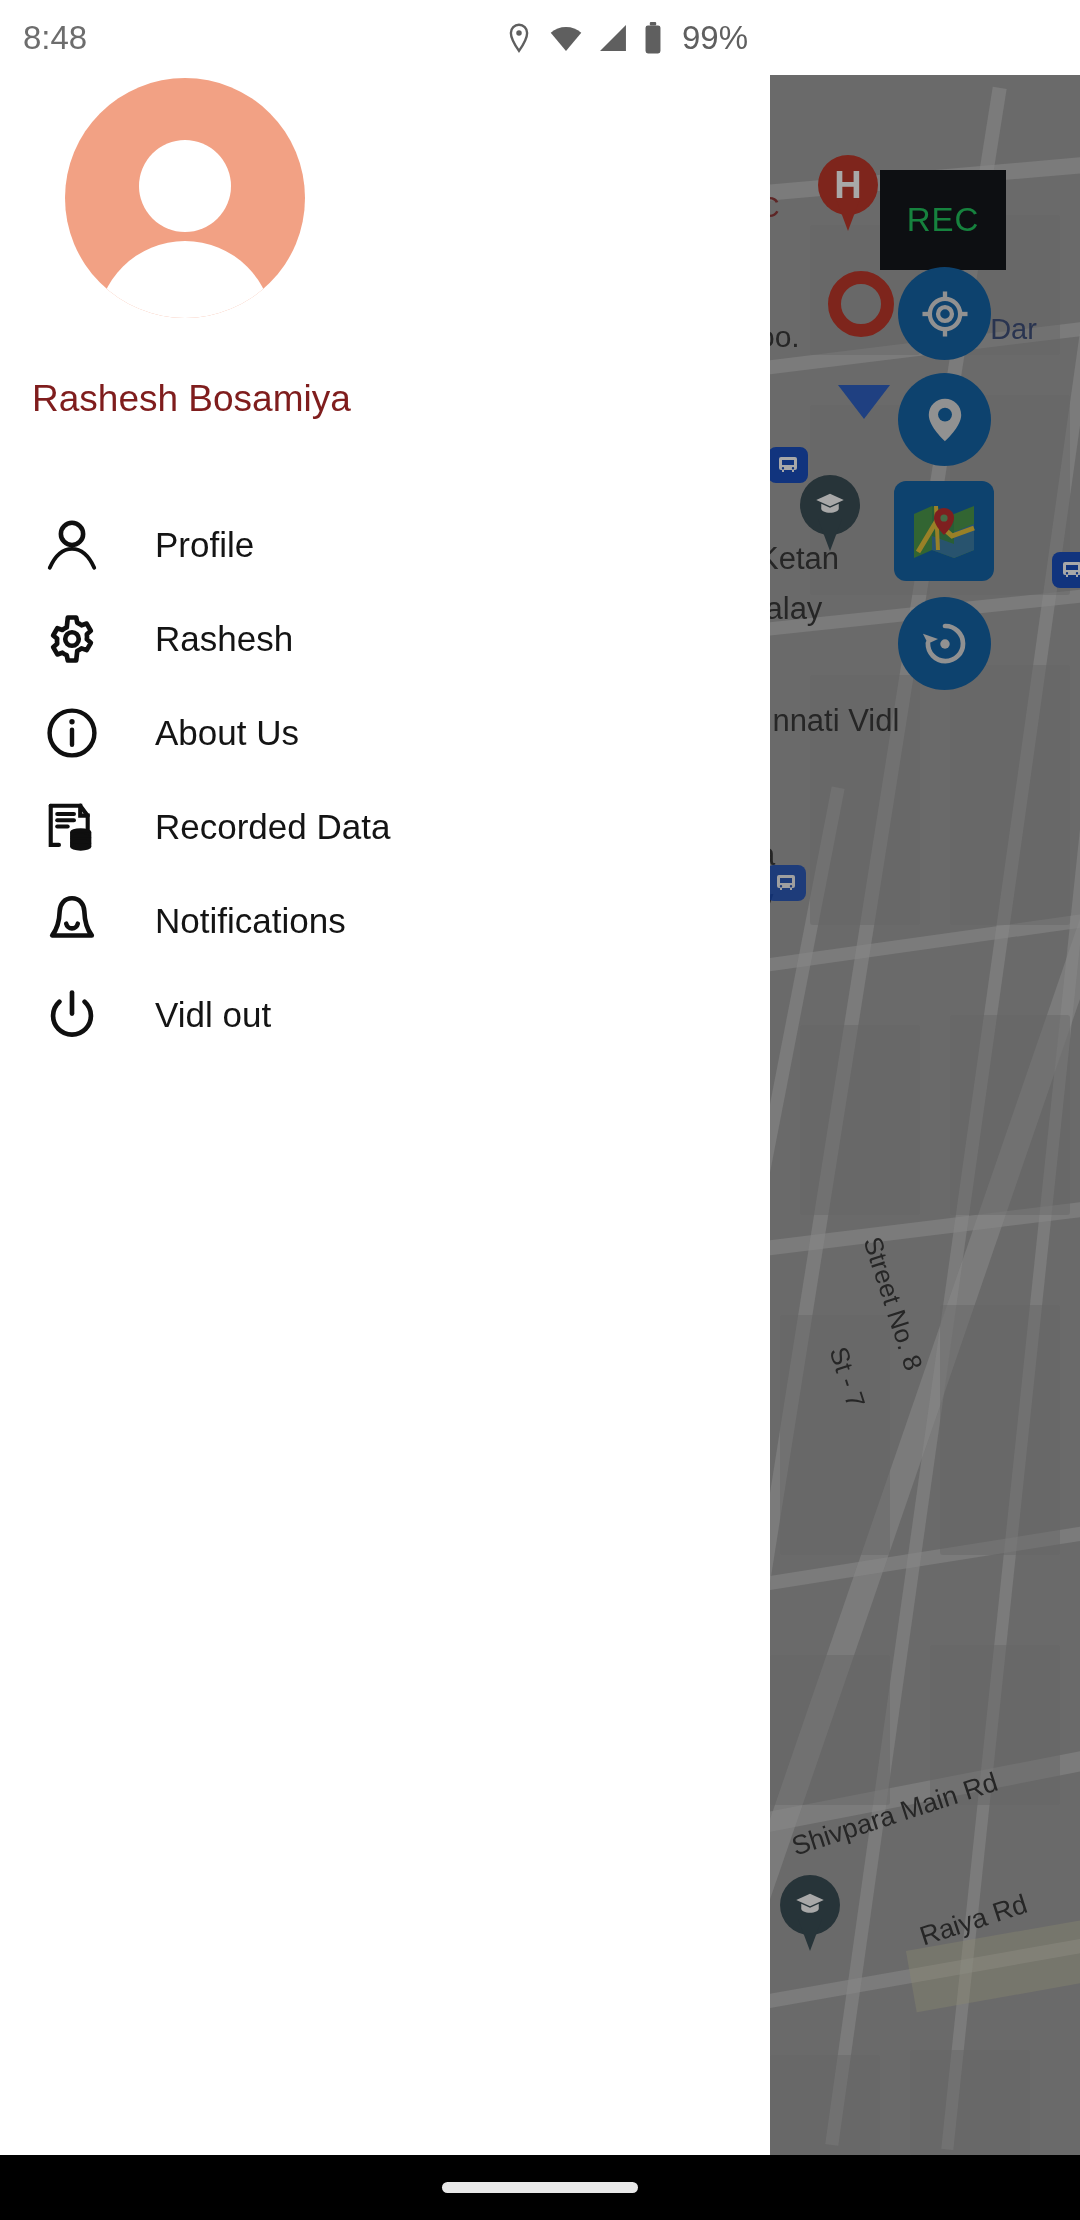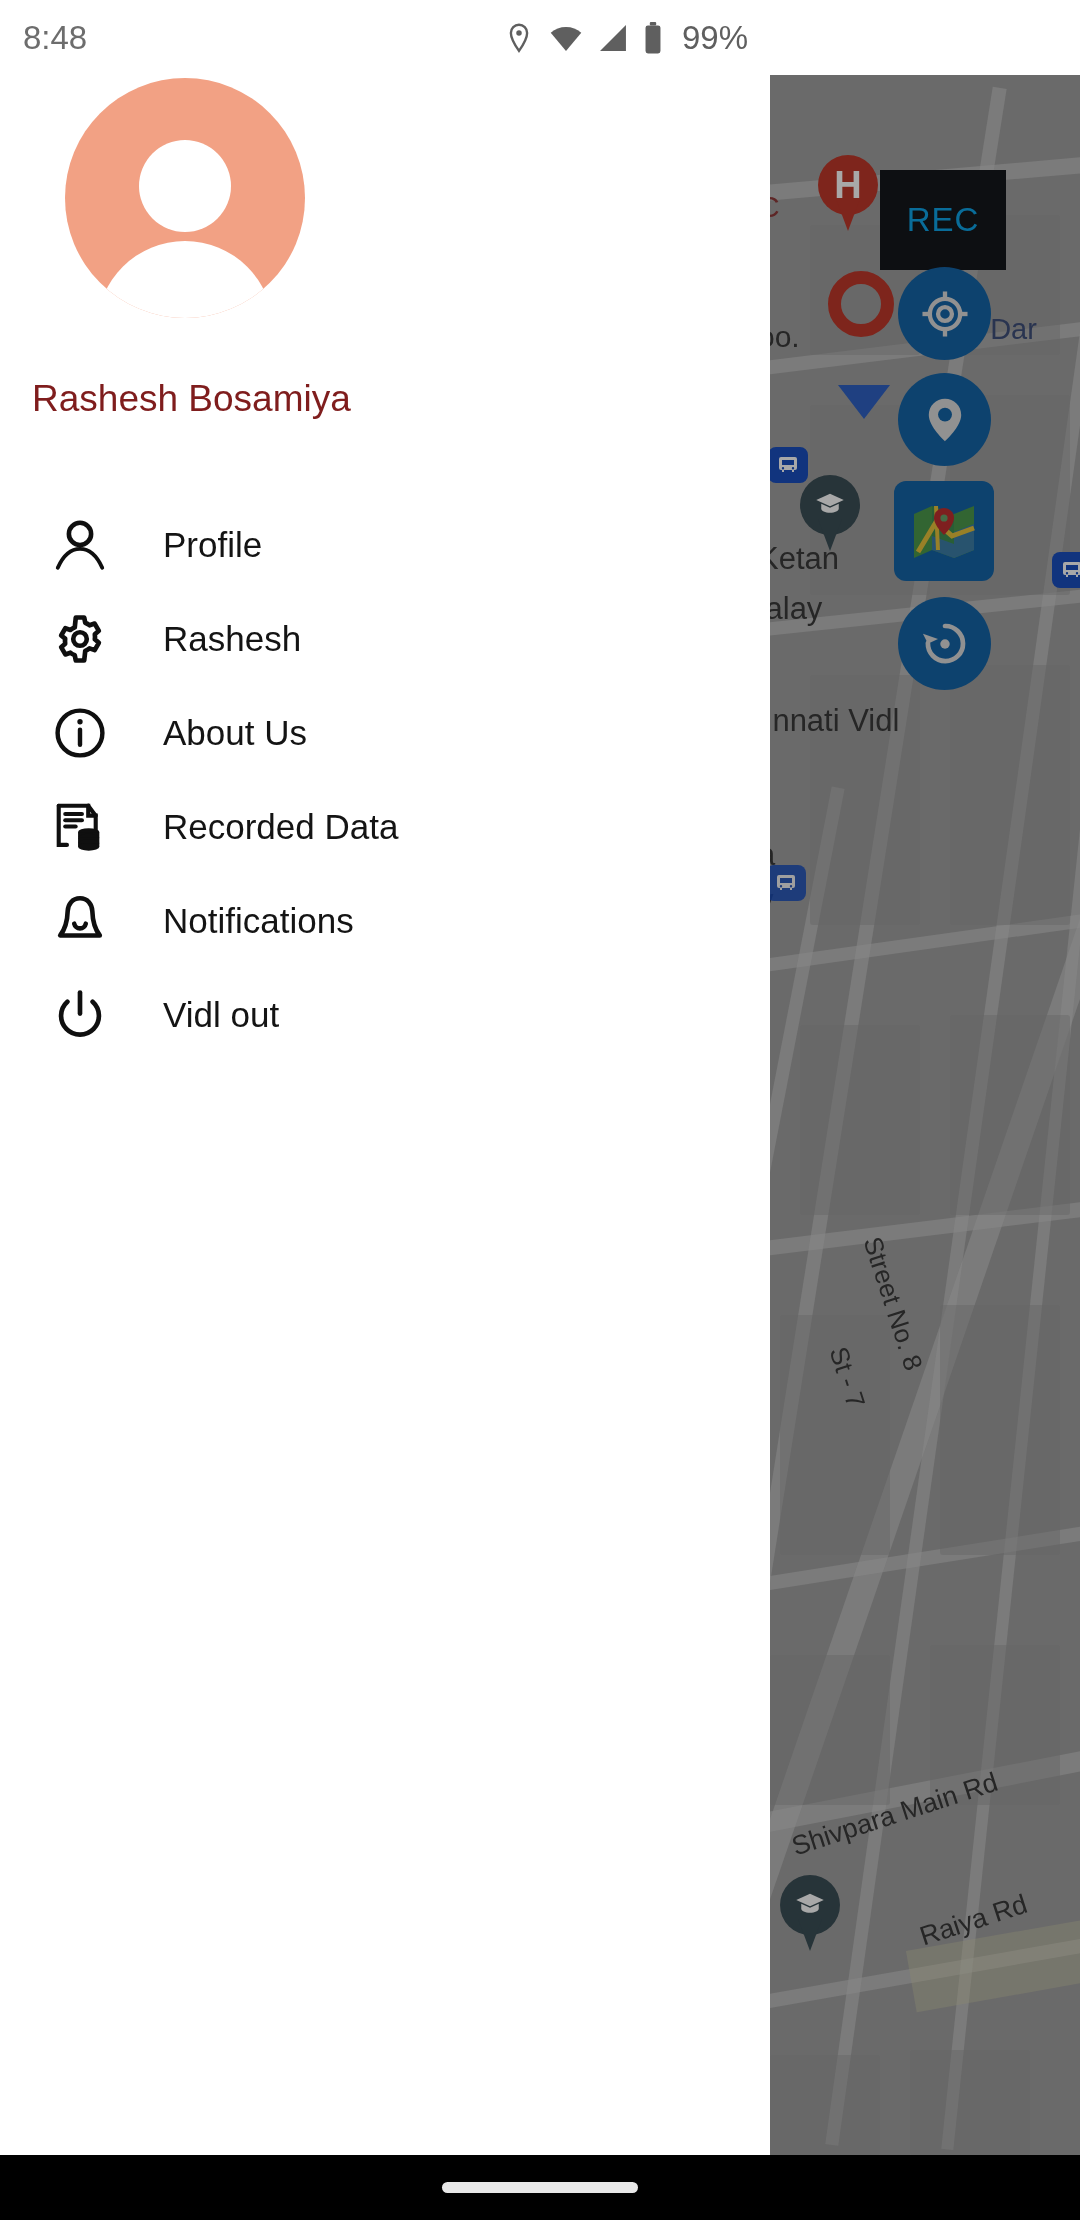--- a/index.html
+++ b/index.html
@@ -30,21 +30,21 @@
   .redpin .head { background:#c0392b; }
   .redpin .tail:after { border-top:32px solid #c0392b; }
   .schoolpin .head { background:#3c4f57; }
   .schoolpin .tail:after { border-top:32px solid #3c4f57; }
 
   .rec-ring { position:absolute; width:66px; height:66px; border-radius:50%; border:13px solid #c0392b; }
   .blue-tri { position:absolute; width:0; height:0; border-left:26px solid transparent; border-right:26px solid transparent; border-top:34px solid #2f62c4; }
 
   #rec-badge { position:absolute; width:126px; height:100px; background:#14181c;
      display:flex; align-items:center; justify-content:center;
-     color:#0ea5e9; font-size:33px; letter-spacing:1px; }
+     color:#22c55e; font-size:33px; letter-spacing:1px; }
 
   
   .fab { position:absolute; width:93px; height:93px; border-radius:50%; background:#1565a8;
      display:flex; align-items:center; justify-content:center; }
   .fab-sq { position:absolute; width:100px; height:100px; border-radius:12px; background:#1565a8;
      display:flex; align-items:center; justify-content:center; }
   .bus-chip { position:absolute; width:40px; height:36px; border-radius:8px; background:#1a4fbf;
      display:flex; align-items:center; justify-content:center; }
 
   
@@ -61,21 +61,21 @@
   #avatar-wrap { position:absolute; left:65px; top:78px; width:240px; height:240px; }
   #avatar { position:absolute; inset:0; border-radius:50%; background:#f2a184; overflow:hidden; }
   #avatar .ahead { position:absolute; left:50%; top:26%; width:92px; height:92px; margin-left:-46px;
      border-radius:50%; background:#fff; }
   #avatar .abody { position:absolute; left:50%; top:68%; width:176px; height:176px; margin-left:-88px;
      border-radius:50%; background:#fff; }
 
   #user-name { position:absolute; left:32px; top:378px; width:600px; color:#7f1d1d; font-size:37px; }
 
   
-  #menu { position:absolute; left:0; top:498px; width:770px;margin-left:8px; }
+  #menu { position:absolute; left:0; top:498px; width:770px; }
   .menu-item { position:relative; height:94px; display:flex; align-items:center; padding-left:42px; }
   .menu-icon { width:60px; height:60px; display:flex; align-items:center; justify-content:center; flex:0 0 60px; }
   .menu-label { margin-left:53px; font-size:35px; color:#141414; }
 
   
   #nav-bar { position:absolute; left:0; top:2155px; width:1080px; height:65px; background:#000;
      display:flex; align-items:center; justify-content:center; z-index:9; }
   #nav-pill { width:196px; height:11px; border-radius:6px; background:#e8e8e8; }
 </style>
 </head>

